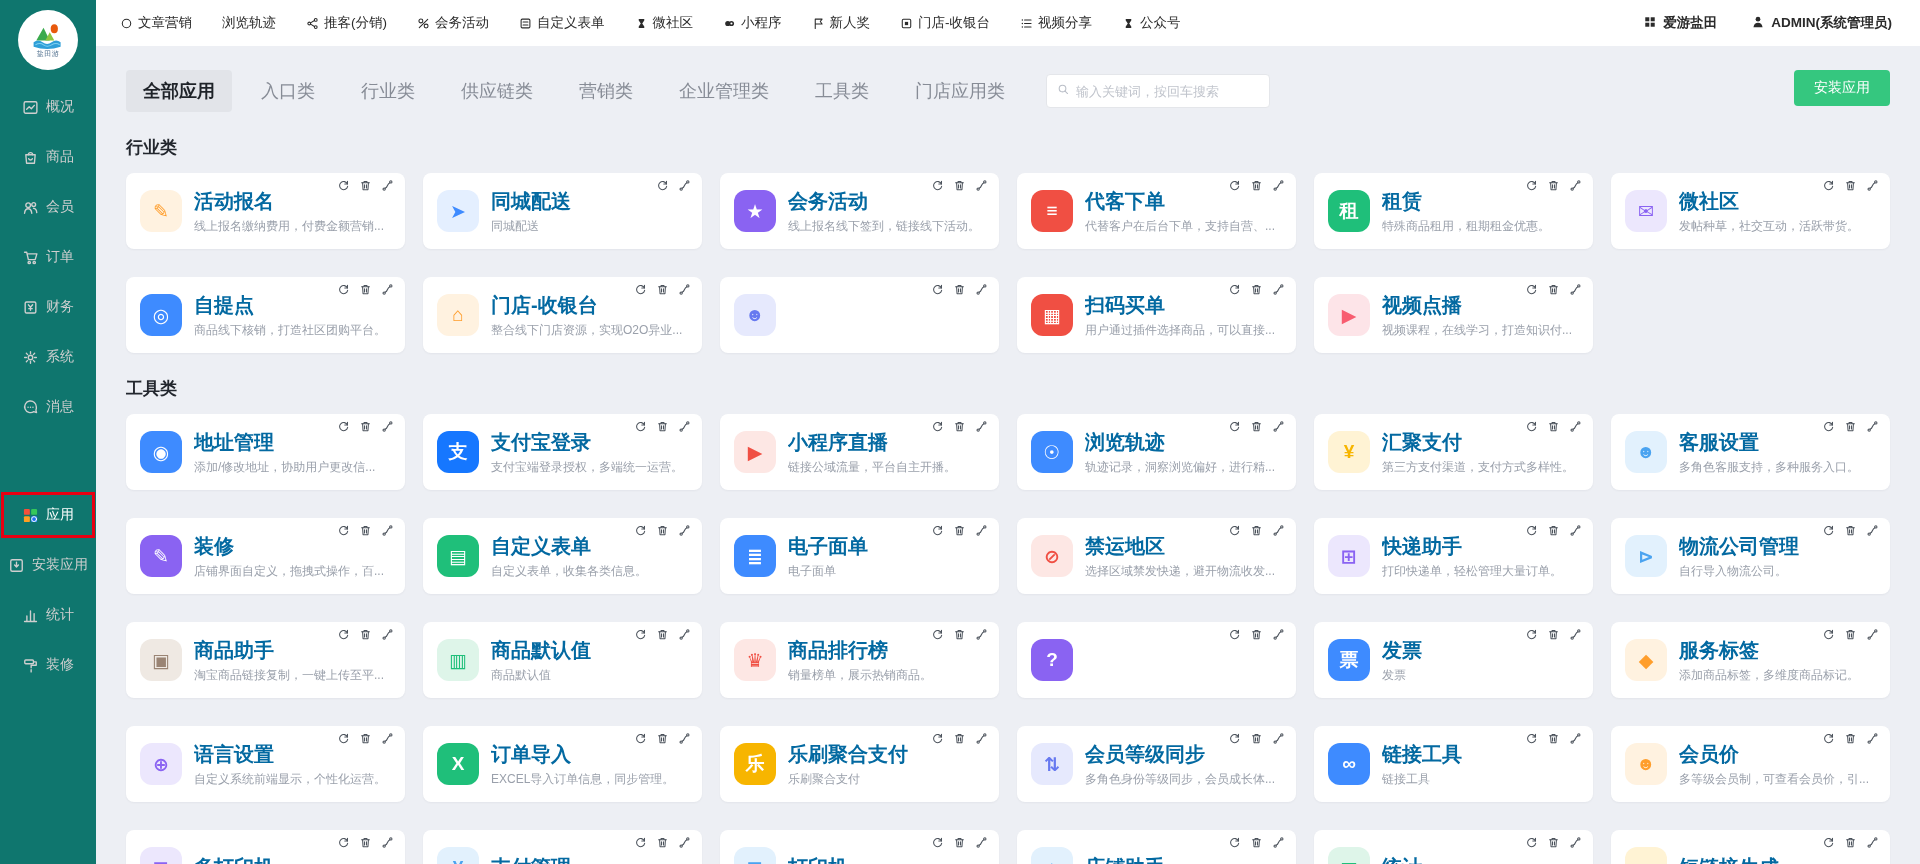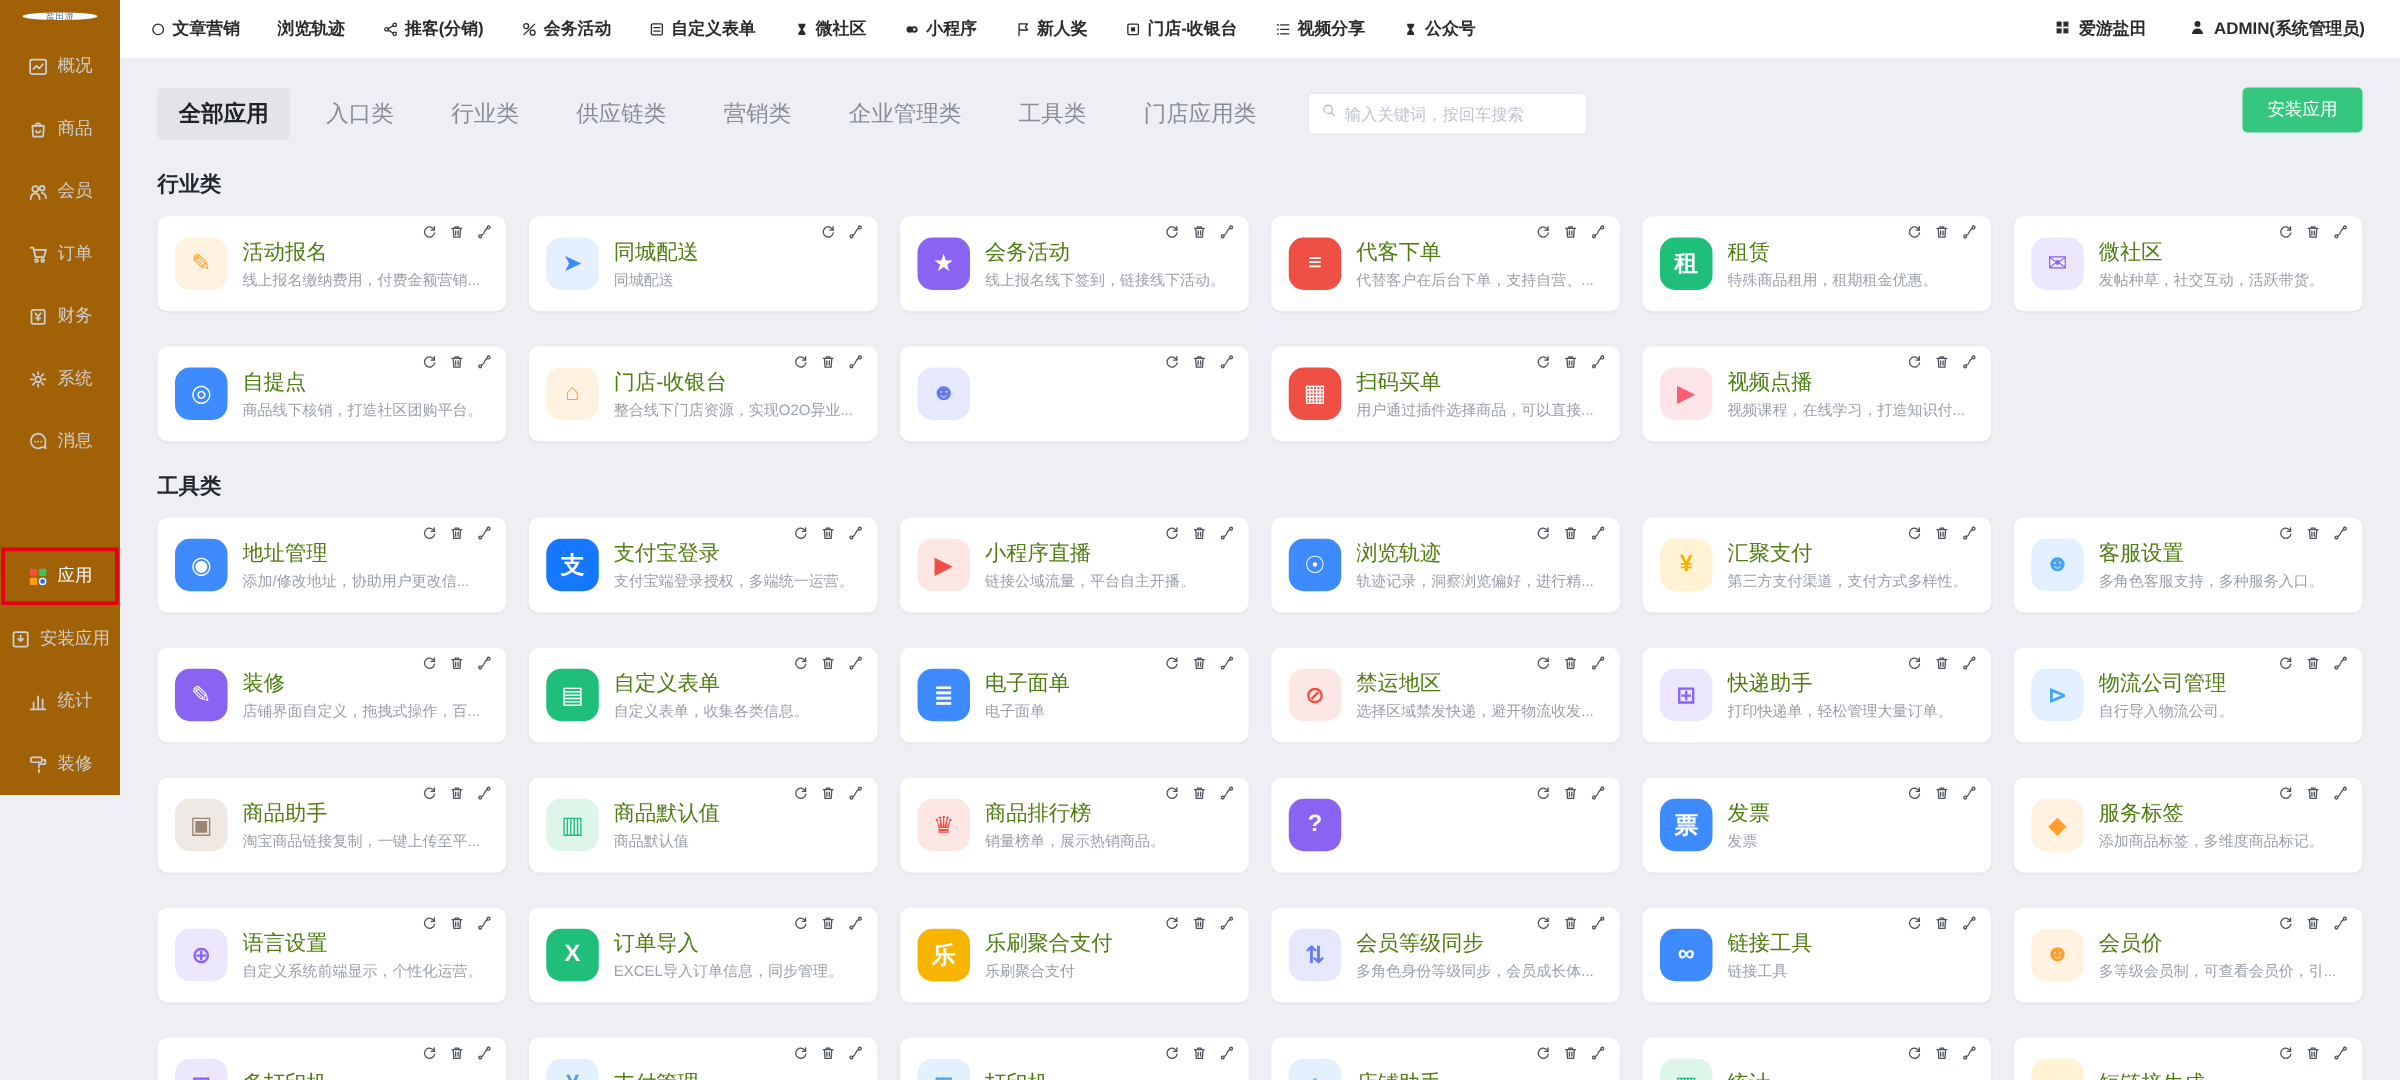--- a/index.html
+++ b/index.html
@@ -1,33 +1,33 @@
 <!DOCTYPE html>
 <html><head>
 <meta charset="utf-8">
 <style>
   * { margin:0; padding:0; box-sizing:border-box; }
   html,body { width:1920px; height:864px; overflow:hidden; font-family:"Liberation Sans","DejaVu Sans",sans-serif; background:#edeff4; }
 
   
-  #sidebar { position:fixed; left:0; top:0; width:96px; height:636px; background:#a16207; z-index:20; display:flex; flex-direction:column; align-items:center; }
+  #sidebar { position:fixed; left:0; top:0; width:96px; height:864px; background:#0f766e; z-index:20; display:flex; flex-direction:column; align-items:center; }
   .logo-wrap { width:60px; height:60px; border-radius:50%; background:#fff; margin:10px auto 12px; display:flex; flex-direction:column; align-items:center; justify-content:center; overflow:hidden; }
   .logo-wrap svg { width:36px; height:28px; display:block; }
   .logo-text { font-size:7px; color:#4a6b8a; letter-spacing:.5px; }
   .side-item { width:96px; height:50px; display:flex; align-items:center; justify-content:center; gap:7px; color:#cfcfcf; font-size:14px; cursor:pointer; position:relative; }
   .side-item .side-icon { width:17px; height:17px; display:inline-flex; }
   .side-item .side-icon svg { width:17px; height:17px; }
   .side-item.active { color:#ffffff; }
   .side-gap { height:58px; flex:0 0 auto; }
   .annot-box { position:absolute; left:1px; right:1px; top:2px; bottom:2px; border:3px solid #e60012; pointer-events:none; }
 
   
   #topbar { position:fixed; left:96px; top:0; right:0; height:46px; background:#fff; display:flex; align-items:center; padding:0 28px 0 24px; z-index:10; }
   #top-nav { display:flex; align-items:center; gap:30px; }
-  .nav-item { display:flex; align-items:center; gap:5px; font-size:13.5px; font-weight:700; color:#2b2b2b; cursor:pointer; white-space:nowrap; }
+  .nav-item { display:flex; align-items:center; gap:5px; font-size:13.5px; font-weight:400; color:#2b2b2b; cursor:pointer; white-space:nowrap; }
   .nav-item svg { width:13px; height:13px; }
   .topbar-right { margin-left:auto; display:flex; gap:34px; }
   .topbar-chip { display:flex; align-items:center; gap:6px; font-size:13.5px; font-weight:700; color:#2b2b2b; cursor:pointer; }
   .topbar-chip svg { width:14px; height:14px; }
 
   
   #content { position:absolute; left:96px; top:46px; right:0; bottom:0; padding:24px 30px 0; overflow:hidden; }
   #filterbar { display:flex; align-items:center; position:relative; }
   .tab { font-size:18px; color:#878c96; padding:9px 17px; border-radius:4px; cursor:pointer; white-space:nowrap; }
   .tab + .tab { margin-left:12px; }
@@ -41,21 +41,21 @@
   
   .app-section { margin-top:24px; }
   .section-title { font-size:17px; font-weight:700; color:#23272e; margin-bottom:14px; }
   .app-grid { display:grid; grid-template-columns:repeat(6,1fr); column-gap:18px; row-gap:28px; }
   .app-card { position:relative; background:#fff; border-radius:8px; height:76px; padding:0 14px; display:flex; align-items:center; cursor:pointer; box-shadow:0 1px 2px rgba(30,40,60,.05); }
   .card-actions { position:absolute; top:6px; right:11px; display:flex; gap:9px; color:#4c535c; }
   .card-action { display:inline-flex; cursor:pointer; }
   .card-action svg { width:13px; height:13px; }
   .app-tile { width:42px; height:42px; border-radius:12px; flex:0 0 auto; margin-right:12px; display:flex; align-items:center; justify-content:center; font-size:19px; font-weight:700; }
   .app-texts { flex:1; min-width:0; padding-top:2px; }
-  .app-title { font-size:17px; font-weight:400; color:#4d7c0f; line-height:1.25; white-space:nowrap; overflow:hidden; text-overflow:ellipsis; }
+  .app-title { font-size:20px; font-weight:700; color:#0369a1; line-height:1.25; white-space:nowrap; overflow:hidden; text-overflow:ellipsis; }
   .app-desc { margin-top:4px; font-size:12px; color:#9aa0ab; white-space:nowrap; overflow:hidden; text-overflow:ellipsis; }
 </style>
 </head>
 <body>
 
 <aside id="sidebar">
   <div class="logo-wrap">
     <svg viewBox="0 0 40 30">
       <path d="M7 21 L15 7 L22 21 Z" fill="#3aaa4c"></path>
       <path d="M17 21 L22 12 L27 21 Z" fill="#8dc63f"></path>

